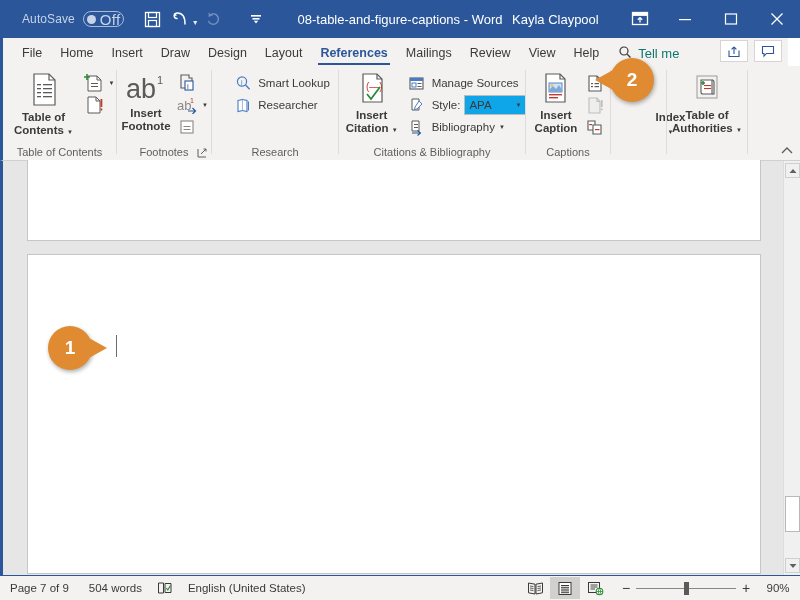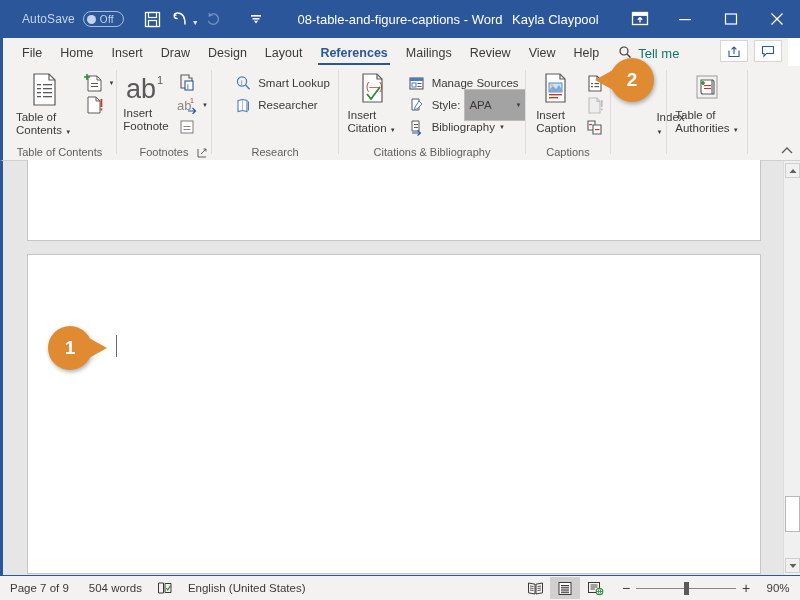--- a/index.html
+++ b/index.html
@@ -21,21 +21,21 @@
     font-size: 12px; color: #c6d3e8; margin-left: 22px; letter-spacing: .1px;
   }
   .autosave-toggle {
     width: 41px; height: 16px; border: 1px solid #a9bbd6; border-radius: 9px;
     margin-left: 8px; display: flex; align-items: center; position: relative;
   }
   .autosave-knob {
     width: 9px; height: 9px; border-radius: 50%; background: #c6d3e8; margin-left: 3px;
   }
   .autosave-off {
-    font-size: 10px; color: #c6d3e8; margin-left: 4px; letter-spacing: .3px;
+    font-size: 15px; color: #c6d3e8; margin-left: 4px; letter-spacing: .3px;
   }
   .qat { display: flex; align-items: center; margin-left: 16px; gap: 2px; }
   .qat-btn {
     width: 26px; height: 26px; display: flex; align-items: center; justify-content: center;
   }
   .qat-btn svg { display: block; }
   .qat-caret { font-size: 7px; color: #e4ebf6; margin-left: -4px; margin-top: 6px; }
 
   .doc-title {
     position: absolute; left: 0; width: 800px; text-align: center;
@@ -97,37 +97,38 @@
     width: 100%; text-align: center; position: relative;
   }
   .group-sep {
     position: absolute; top: 4px; width: 1px; height: 84px; background: #dedcda;
   }
   .big-btn {
     display: flex; flex-direction: column; align-items: center;
     width: 74px; padding-top: 2px;
   }
   .big-btn .lbl {
-    font-size: 11.5px; color: #3b3a39; text-align: left; line-height: 13px;
+    font-size: 11.5px; color: #3b3a39; text-align: center; line-height: 13px;
     margin-top: 3px;
+    font-weight: bold;
   }
   .small-btn {
     display: flex; align-items: center; height: 22px; font-size: 11.5px;
     color: #3b3a39; gap: 4px; padding: 0 2px; white-space: nowrap;
   }
   .icon-only {
     width: 22px; height: 22px; display: flex; align-items: center; justify-content: center;
   }
   .caret-dn { font-size: 6px; color: #3b3a39; line-height: 1; }
   .dlg-launcher {
     position: absolute; right: 3px; bottom: 1px; width: 12px; height: 12px;
     display: flex; align-items: center; justify-content: center;
   }
   .style-combo {
-    width: 62px; height: 32px; background: #a3a3a3; border: 1px solid #bebbb8;
+    width: 62px; height: 20px; background: #0ea5e9; border: 1px solid #bebbb8;
     display: flex; align-items: center; justify-content: space-between;
     padding: 0 4px; font-size: 11.5px; color: #3b3a39;
   }
   .collapse-ribbon {
     position: absolute; right: 6px; bottom: 2px; width: 14px; height: 14px;
     display: flex; align-items: center; justify-content: center;
   }
 
   
   .workspace {

